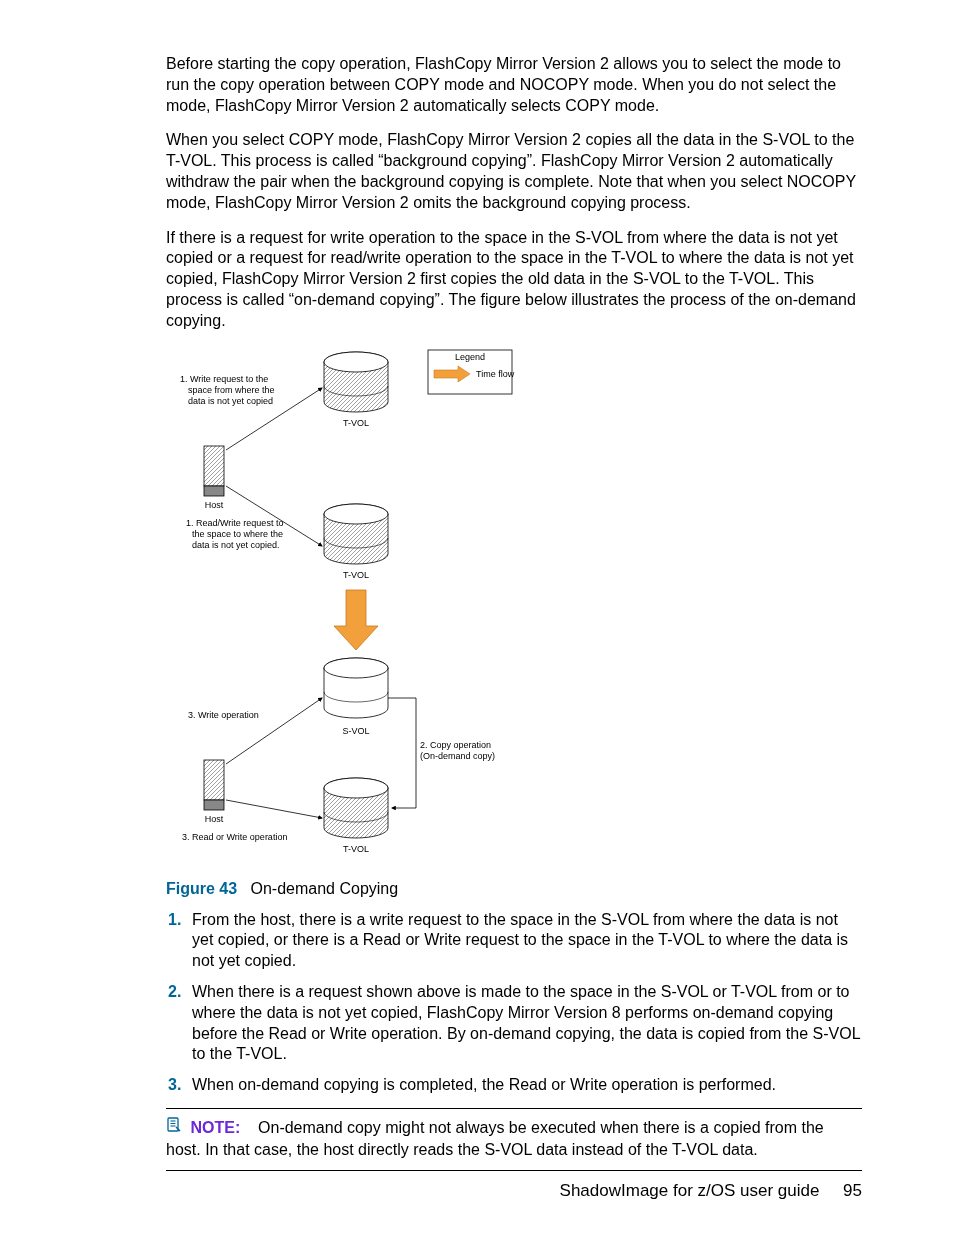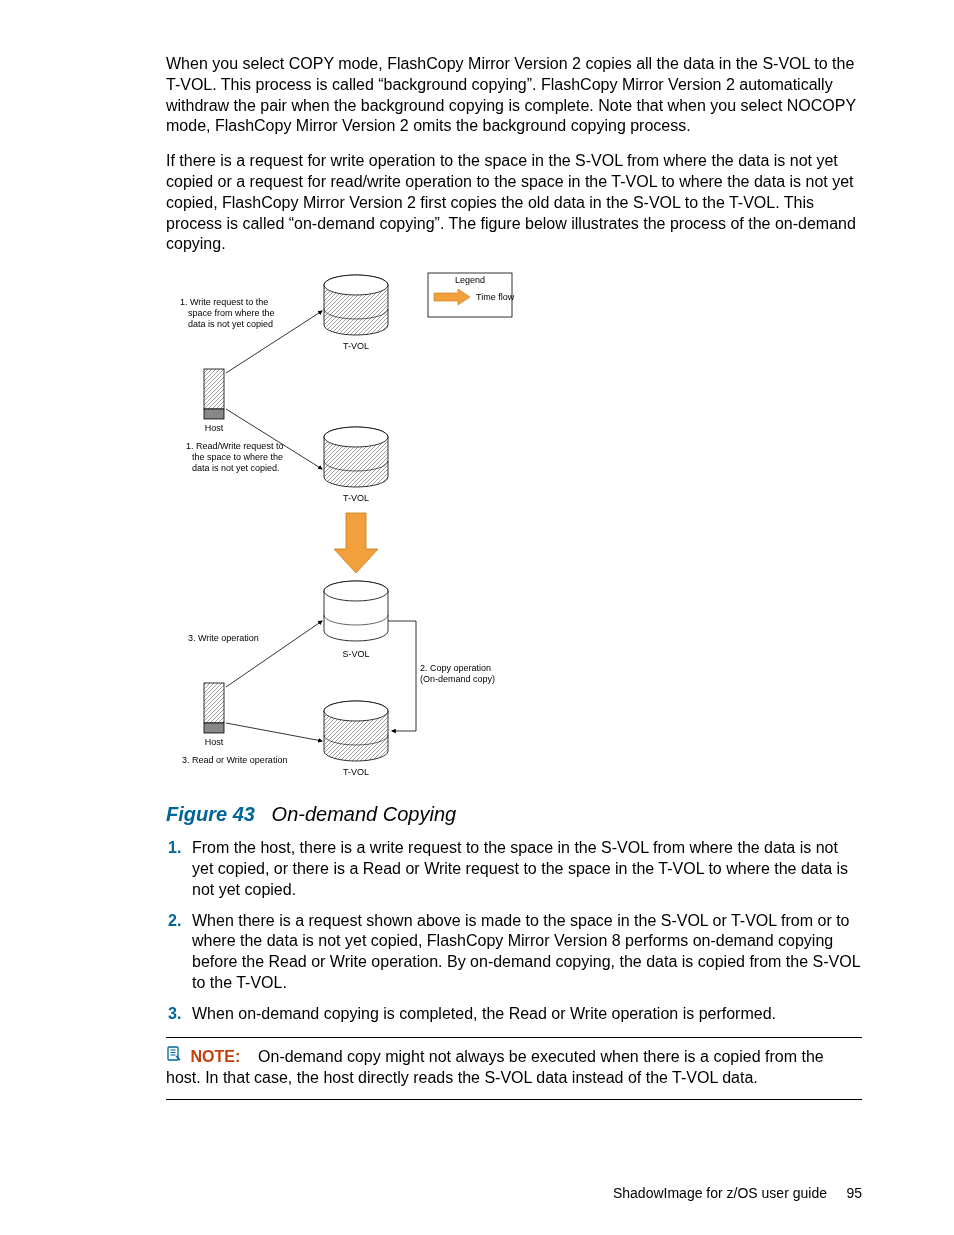--- a/index.html
+++ b/index.html
@@ -32,23 +32,22 @@
     line-height: 1.3;
   }
   .figure-wrap {
     margin: 6px 0 10px 10px;
   }
   .figure-img {
     width: 340px;
     height: auto;
   }
   .figcap {
-    font-size: 20px;
+    font-size: 16px;
     margin: 4px 0 12px 0;
-    font-style: italic;
   }
   .figcap .lead { color: #006699; font-weight: bold; }
   ol.numlist {
     margin: 12px 0 12px 0;
     padding-left: 22px;
     counter-reset: item;
     list-style: none;
   }
   ol.numlist > li {
     counter-increment: item;
@@ -69,37 +68,38 @@
     border-bottom: 1px solid #000;
     padding: 8px 0 10px 0;
     margin: 6px 0 0 74px;
     line-height: 1.35;
   }
   .note-icon {
     display: inline-block;
     vertical-align: top;
     margin-right: 4px;
   }
-  .note-label { color: #c2410c; font-weight: bold; }
+  .note-label { color: #6d28d9; font-weight: bold; }
   .footer {
     position: absolute;
     bottom: 34px;
     right: 92px;
-    font-size: 14px;
+    font-size: 17px;
   }
   
   .dtxt { font-family: Arial, sans-serif; font-size: 9px; fill: #000; }
   .dtxt-c { text-anchor: middle; }
 </style>
 </head>
 <body>
 
 <div class="page">
 
   <div class="body-block">
+    <p class="body">Before starting the copy operation, FlashCopy Mirror Version 2 allows you to select the mode to run the copy operation between COPY mode and NOCOPY mode. When you do not select the mode, FlashCopy Mirror Version 2 automatically selects COPY mode.</p>
     <p class="body">When you select COPY mode, FlashCopy Mirror Version 2 copies all the data in the S-VOL to the T-VOL. This process is called “background copying”. FlashCopy Mirror Version 2 automatically withdraw the pair when the background copying is complete. Note that when you select NOCOPY mode, FlashCopy Mirror Version 2 omits the background copying process.</p>
     <p class="body">If there is a request for write operation to the space in the S-VOL from where the data is not yet copied or a request for read/write operation to the space in the T-VOL to where the data is not yet copied, FlashCopy Mirror Version 2 first copies the old data in the S-VOL to the T-VOL. This process is called “on-demand copying”. The figure below illustrates the process of the on-demand copying.</p>
 
     <div class="figure-wrap">
       
       <svg class="figure-img" viewBox="0 0 340 520" xmlns="http://www.w3.org/2000/svg">
         <defs>
           <pattern id="hatch" width="4" height="4" patternUnits="userSpaceOnUse">
             <rect width="4" height="4" fill="#fff"></rect>
             <path d="M0 4 L4 0" stroke="#888" stroke-width="0.8"></path>

